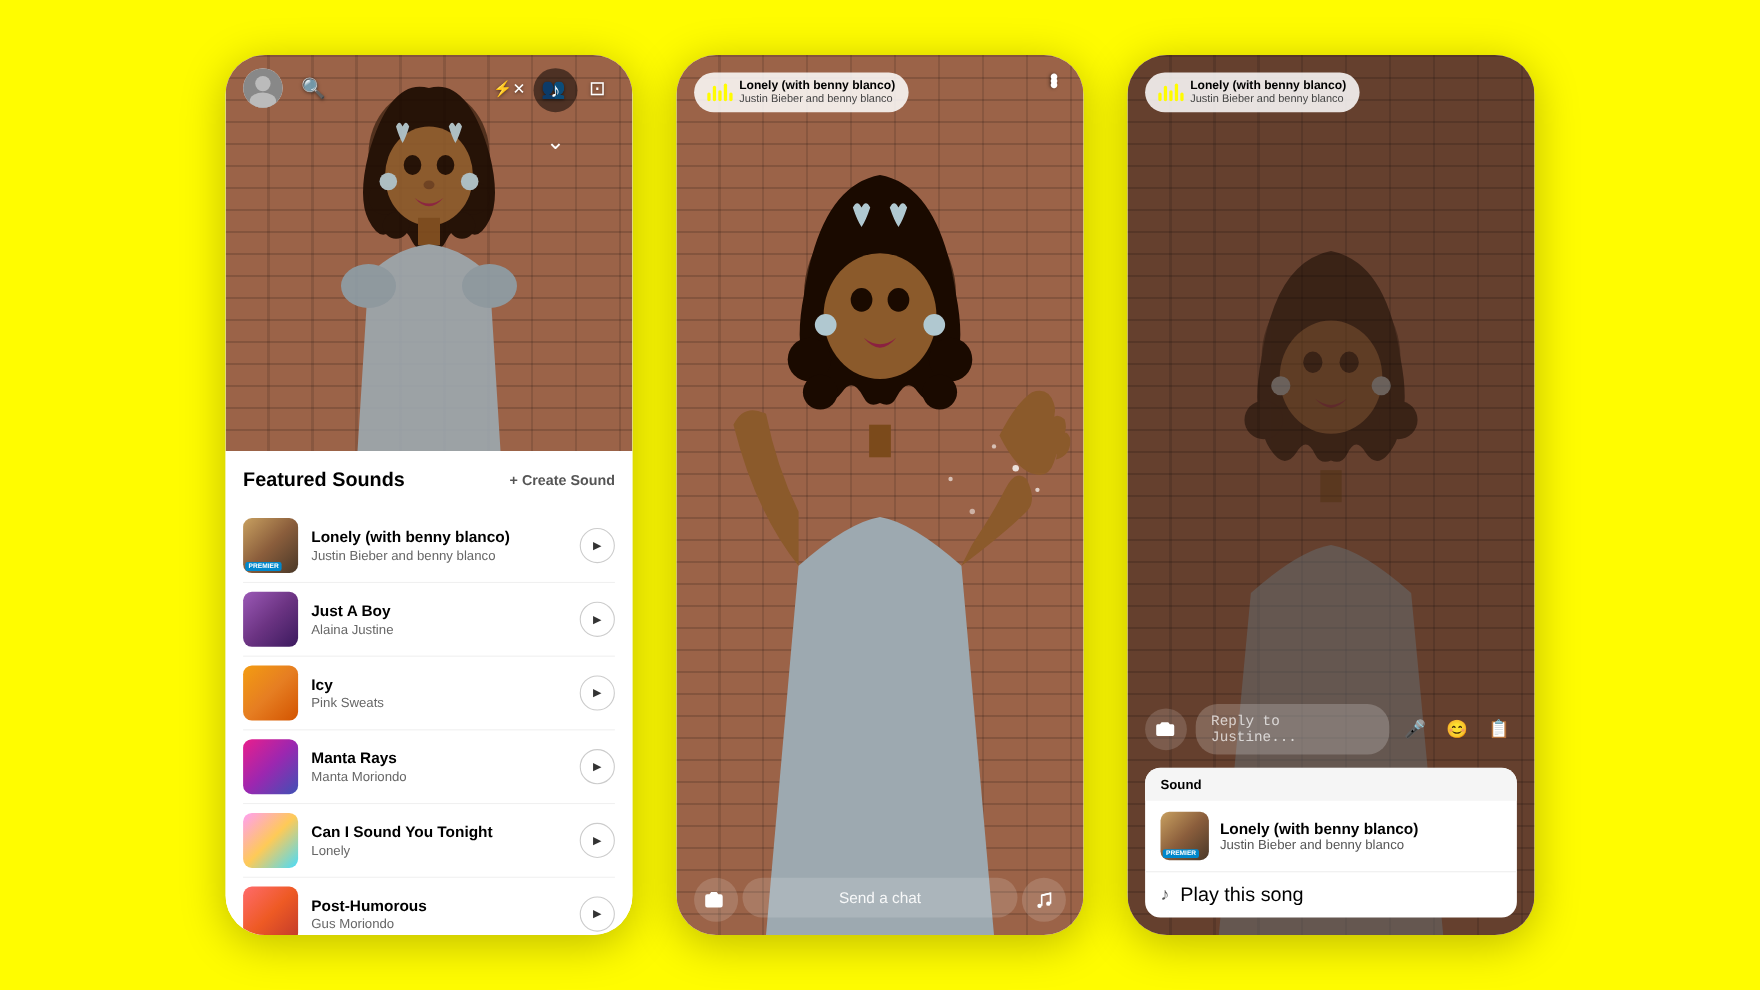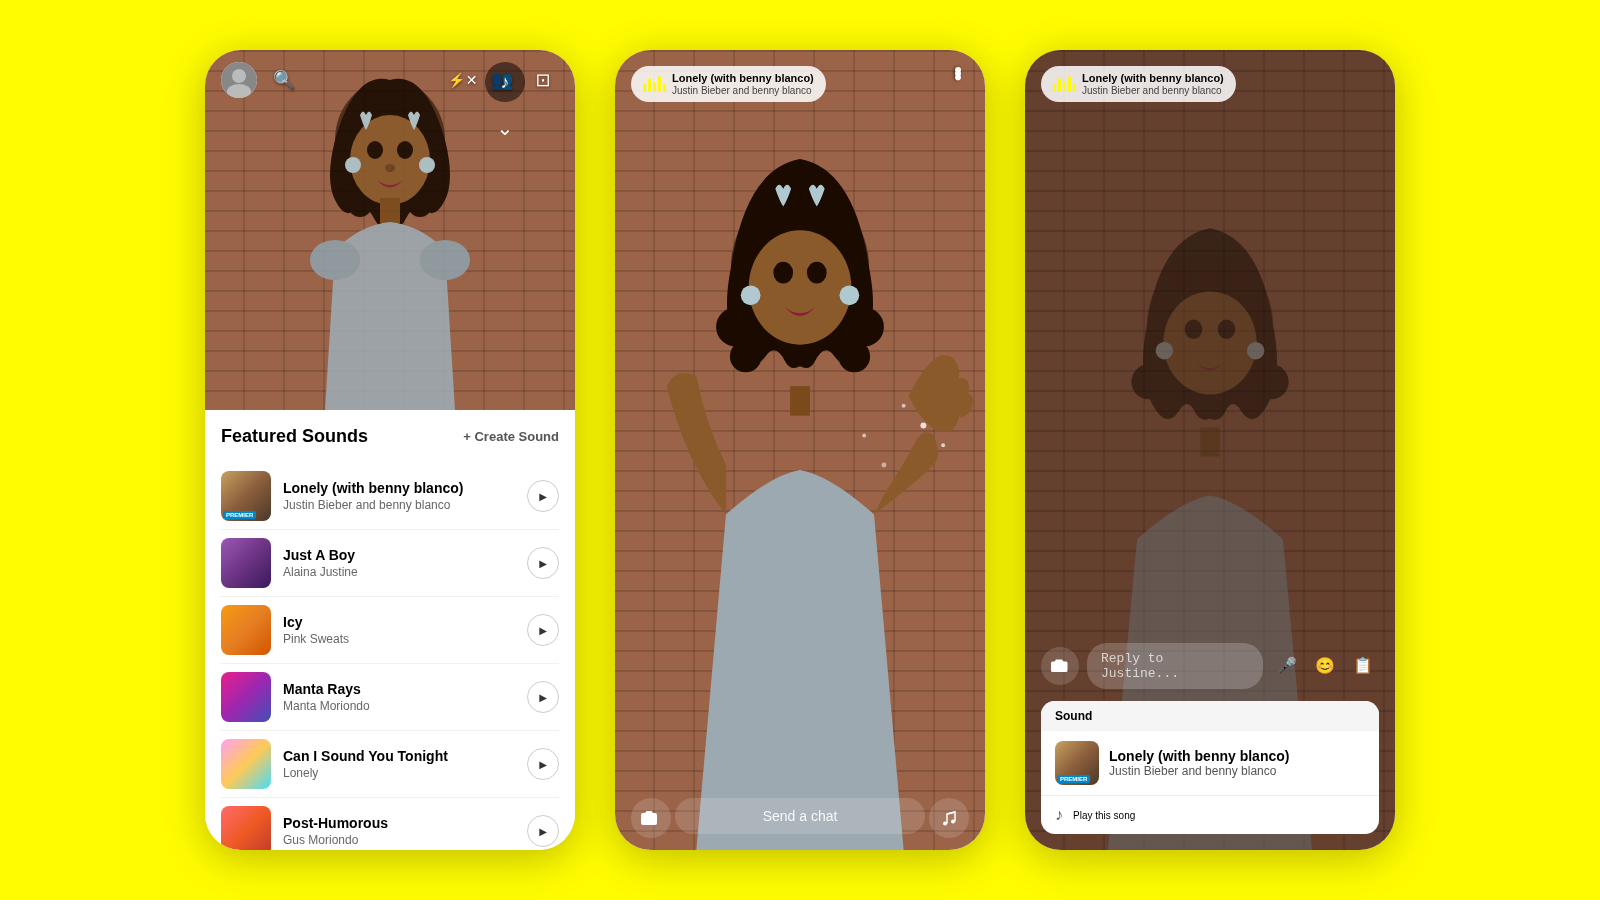--- a/index.html
+++ b/index.html
@@ -459,21 +459,21 @@
       padding: 10px 14px;
       border-top: 1px solid #eee;
     }
 
     .music-note-icon {
       font-size: 16px;
       color: #555;
     }
 
     .play-song-text {
-      font-size: 10px;
+      font-size: 18px;
       color: #000;
       font-weight: 500;
     }
 
     
     .person-svg {
       position: absolute;
       bottom: 0;
       left: 50%;
       transform: translateX(-50%);

